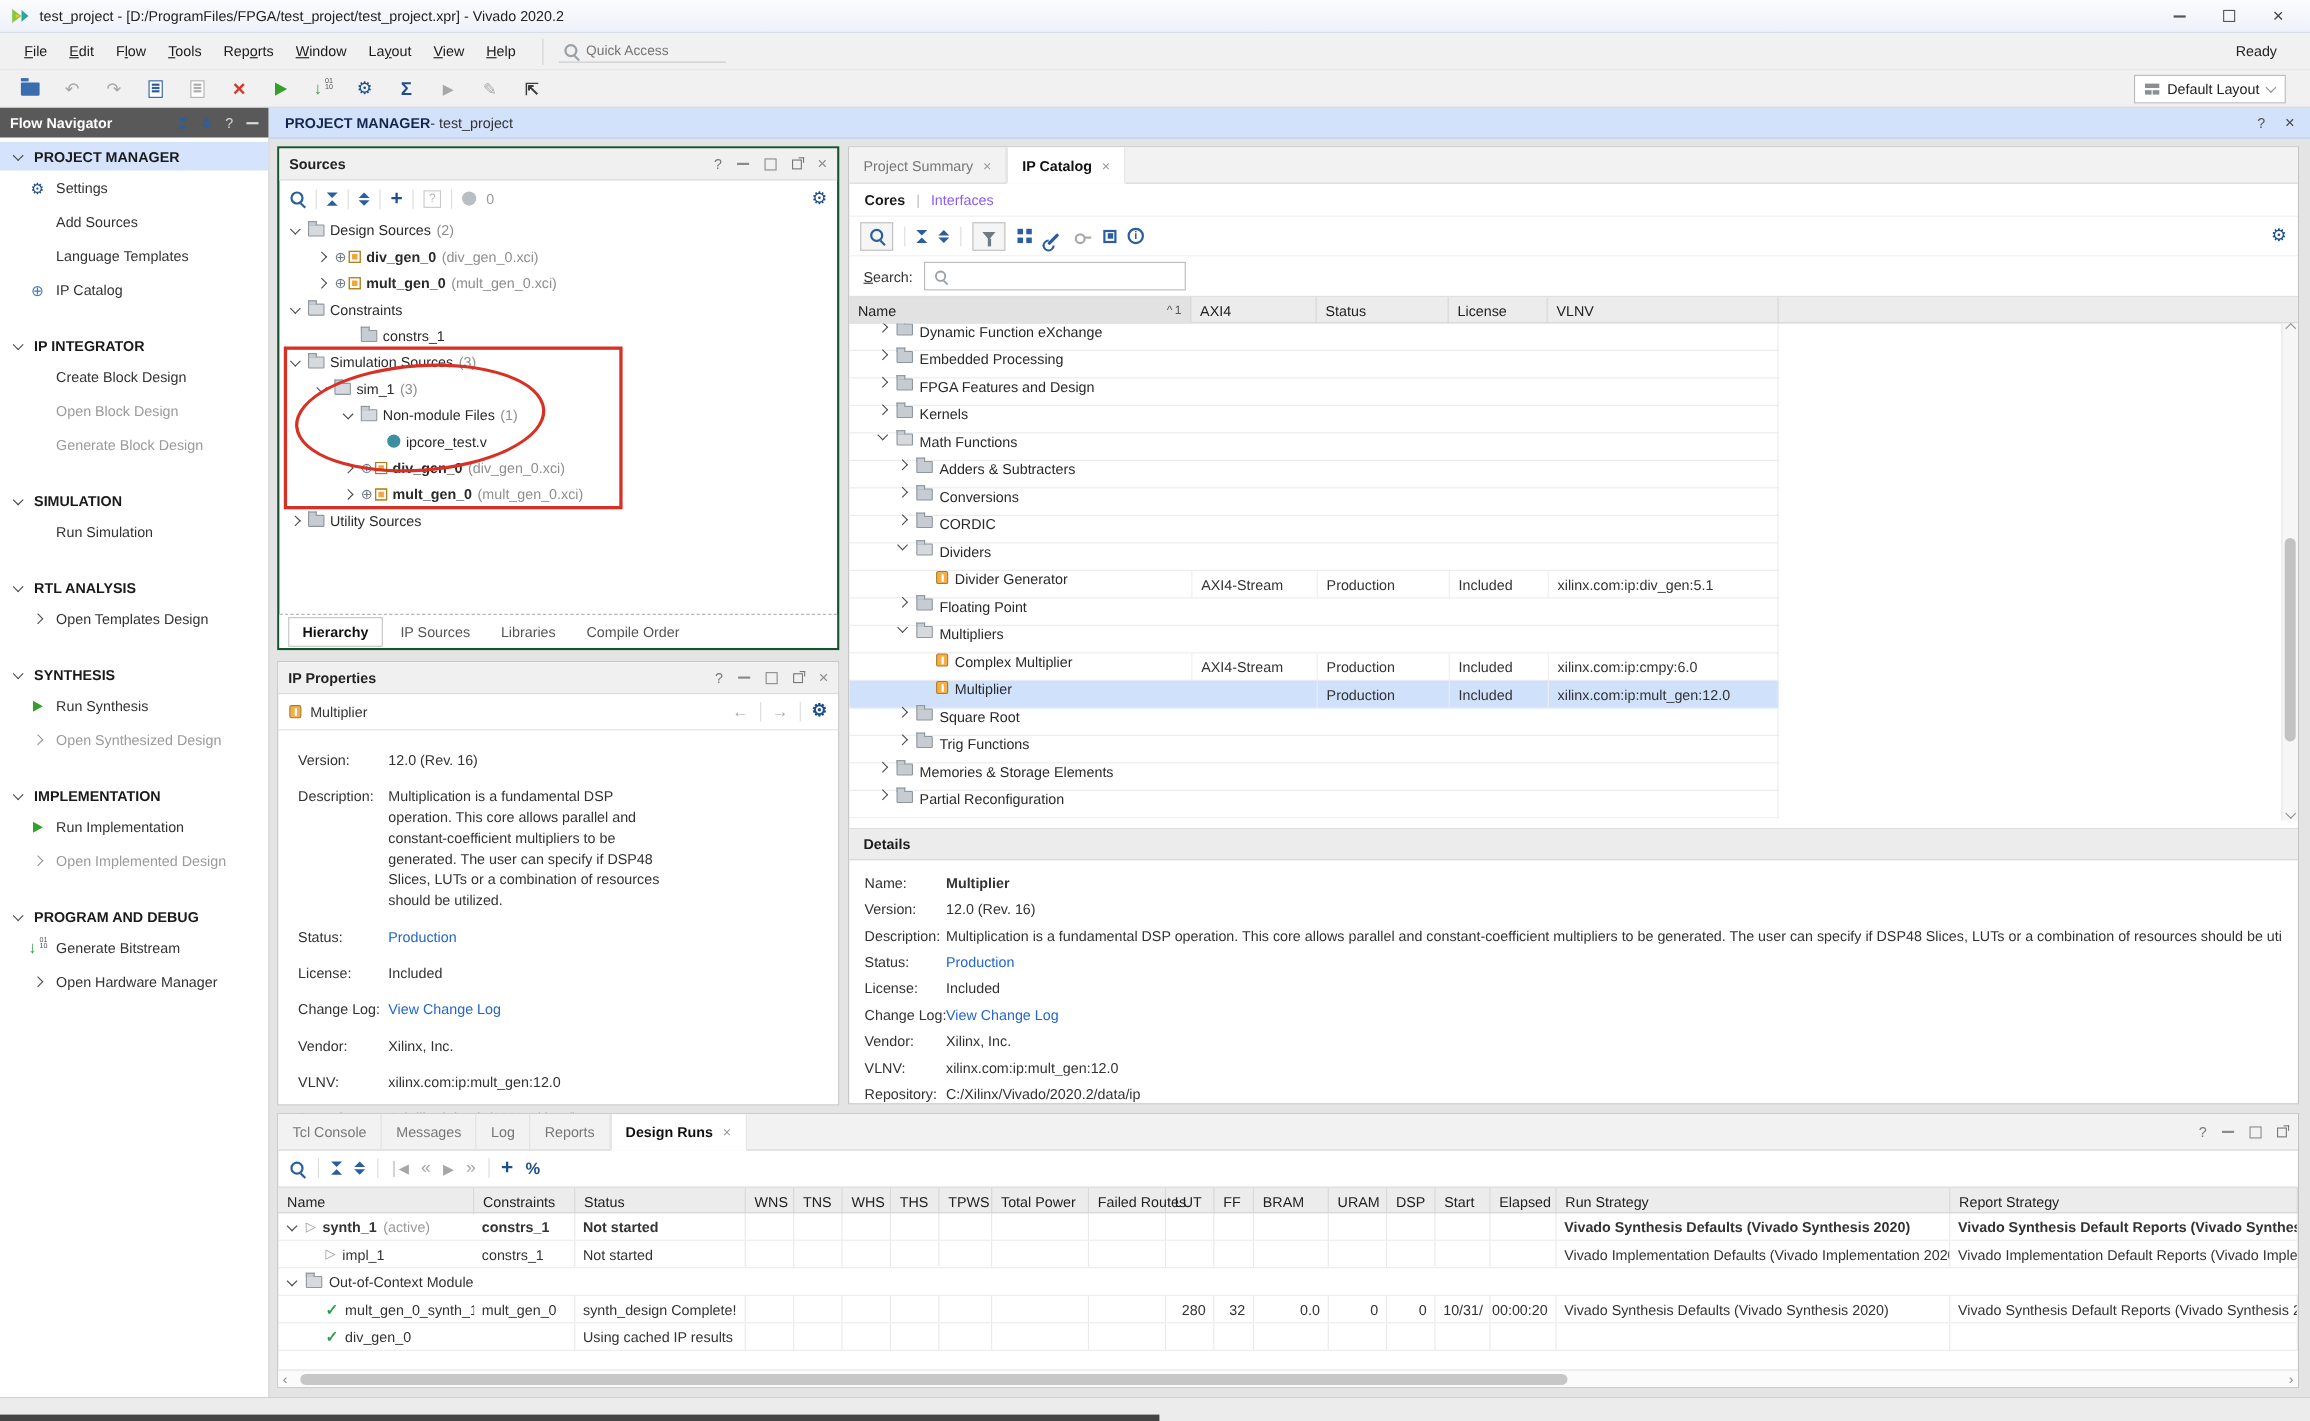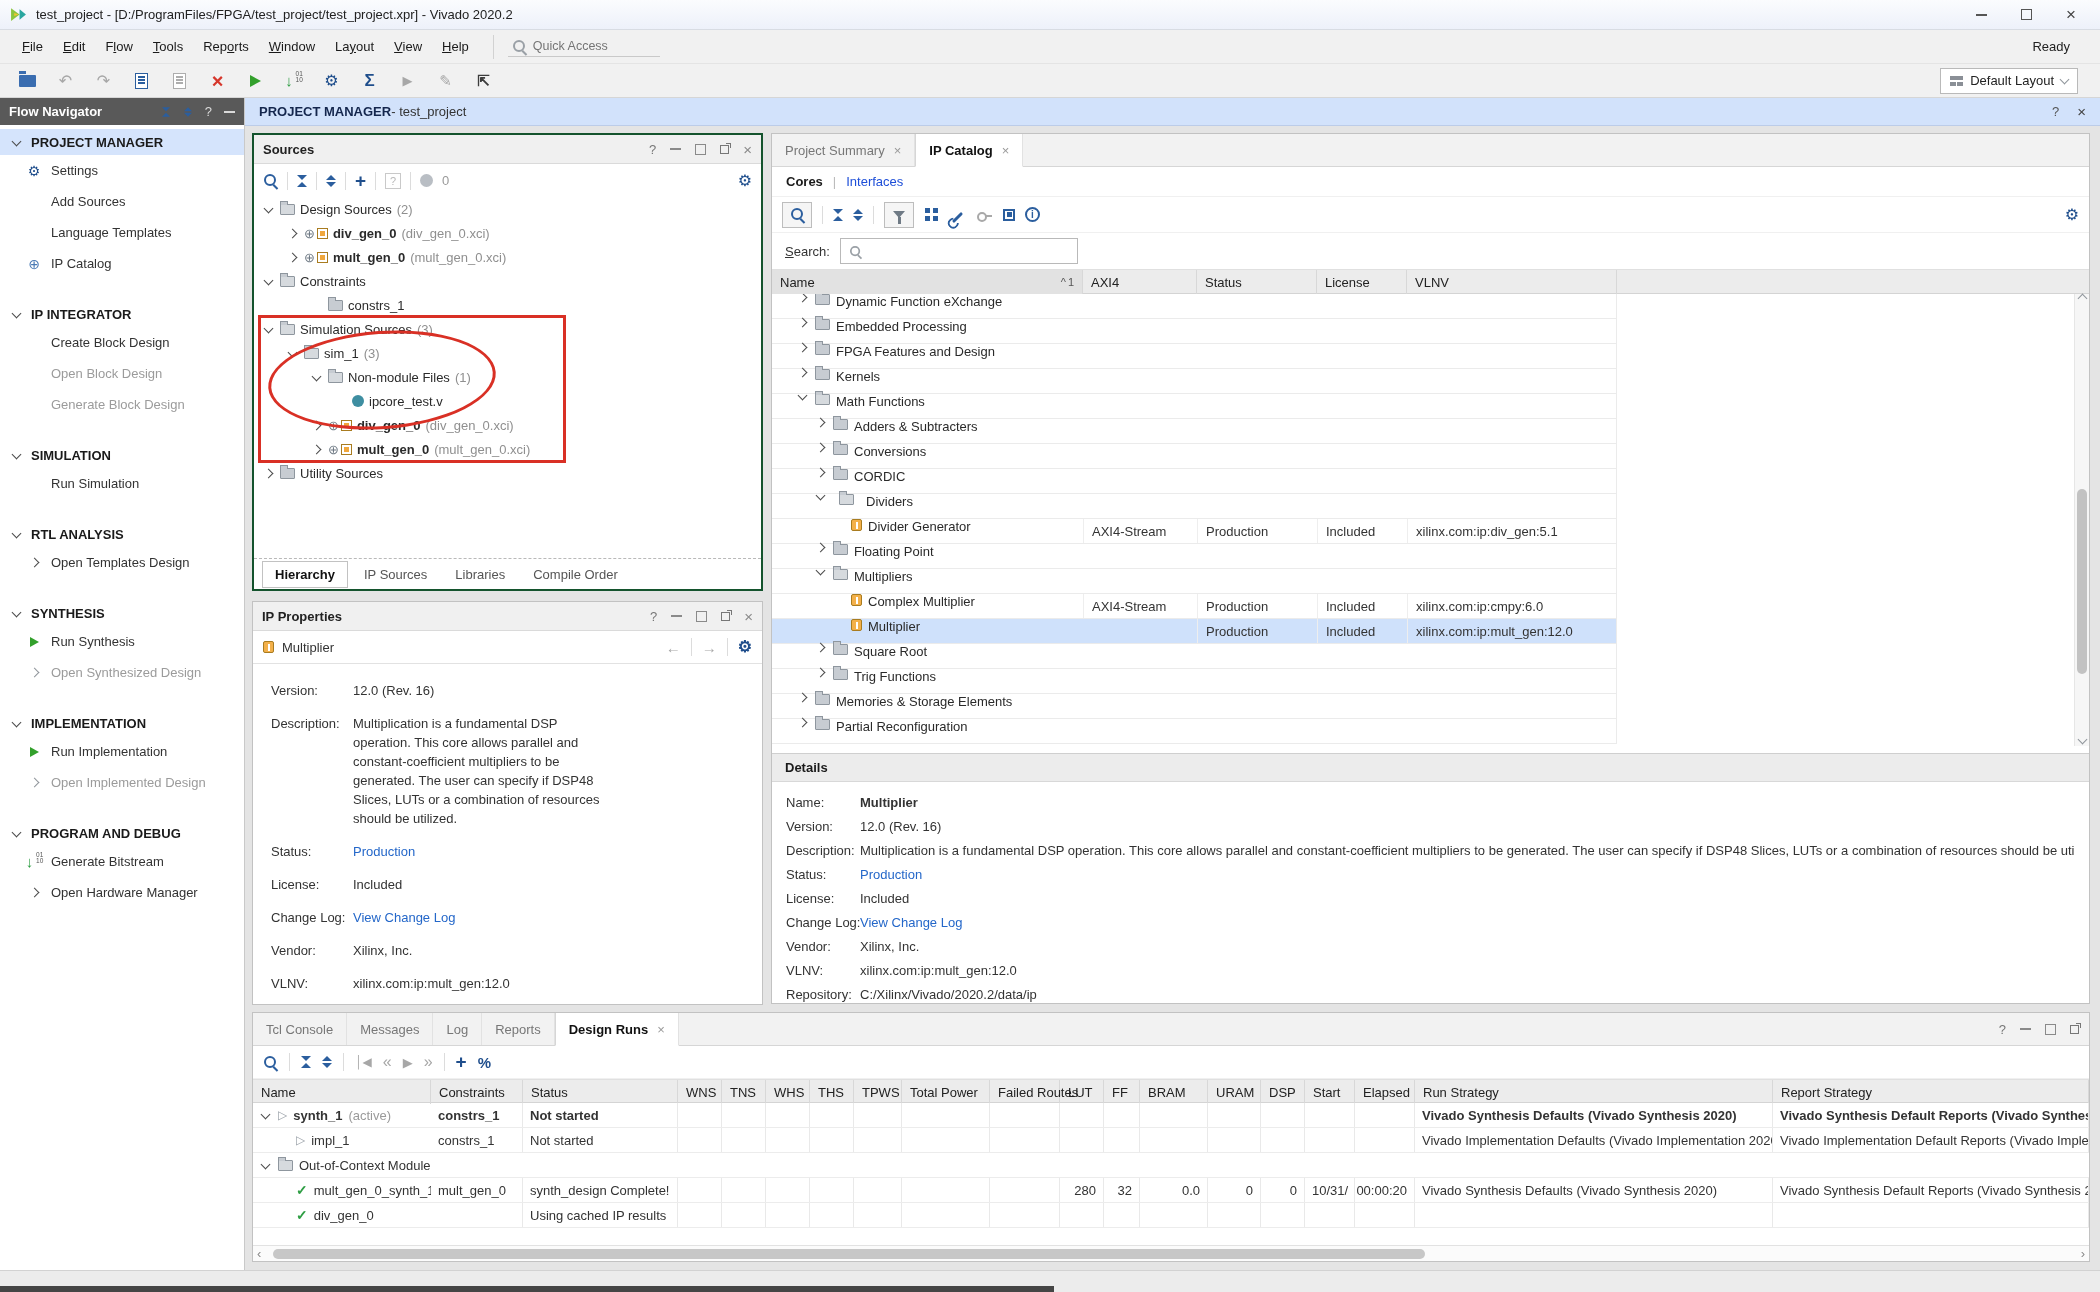--- a/index.html
+++ b/index.html
@@ -130,21 +130,21 @@
 .pfvalue{color:#333;width:250px}
 .link{color:#2467c9}
 
 #catalog{left:771px;top:133px;width:1319px;height:871px}
 .tabbar{height:33px;background:#f2f2f2;border-bottom:1px solid #d6d6d6;display:flex;align-items:stretch}
 .ctab{display:flex;align-items:center;padding:0 13px;gap:9px;color:#777;border-right:1px solid #e2e2e2;white-space:nowrap}
 .ctab.active{background:#fff;color:#111;font-weight:bold;margin-bottom:-1px;border-bottom:1px solid #fff;border-left:1px solid #d6d6d6}
 .tabx{color:#999;font-weight:normal;font-size:13px}
 #cores-bar{height:30px;display:flex;align-items:center;gap:10px;padding:0 14px;border-bottom:1px solid #f0f0f0}
 #cores-label{font-weight:bold;color:#1a1a1a}
-#interfaces-label{color:#1d4ed8}
+#interfaces-label{color:#8b5cf6}
 .pipe{color:#bbb}
 #cat-tools{height:36px;display:flex;align-items:center;gap:10px;padding:0 10px;border-bottom:1px solid #f0f0f0}
 .tbox{width:30px;height:26px;border:1px solid #bdbdbd;background:#f5f5f5;display:flex;align-items:center;justify-content:center;flex:none}
 #cat-search{height:36px;display:flex;align-items:center;gap:10px;padding:0 13px}
 #cat-search .sbox{width:238px;height:26px;border:1px solid #b9b9b9;display:flex;align-items:center;gap:6px;padding:0 7px}
 #cat-search input{border:none;outline:none;width:190px;font-family:inherit;font-size:12.5px}
 #cat-header{height:25px;background:#ececec;border-top:1px solid #e0e0e0;border-bottom:1px solid #d4d4d4;position:relative}
 .hcell{position:absolute;top:0;height:24px;display:flex;align-items:center;padding:0 8px;color:#222;border-right:1px solid #d8d8d8;white-space:nowrap}
 .hcell.sorted{background:#e2e2e2}
 .sortmark{margin-left:auto;color:#555;font-size:11px;display:flex;gap:2px;align-items:center}
@@ -741,21 +741,21 @@
       <div class="crow" style="top: 175px;">
         <span class="cname" style="left: 42px; width: 269px;">
           <span class="chbox">
             <span class="chev closed"></span>
           </span>
           <span class="icn-folder"></span>
           <span class="slabel">CORDIC</span>
         </span>
       </div>
       <div class="crow" style="top: 200px;">
-        <span class="cname" style="left: 42px; width: 269px; gap: 12px;">
+        <span class="cname" style="left: 42px; width: 269px;">
           <span class="chbox">
             <span class="chev open"></span>
           </span>
           <span class="icn-folder openf"></span>
           <span class="slabel">Dividers</span>
         </span>
       </div>
       <div class="crow" style="top: 225px;">
         <span class="cname" style="left: 60px; width: 251px;">
           <span class="chbox"></span>

